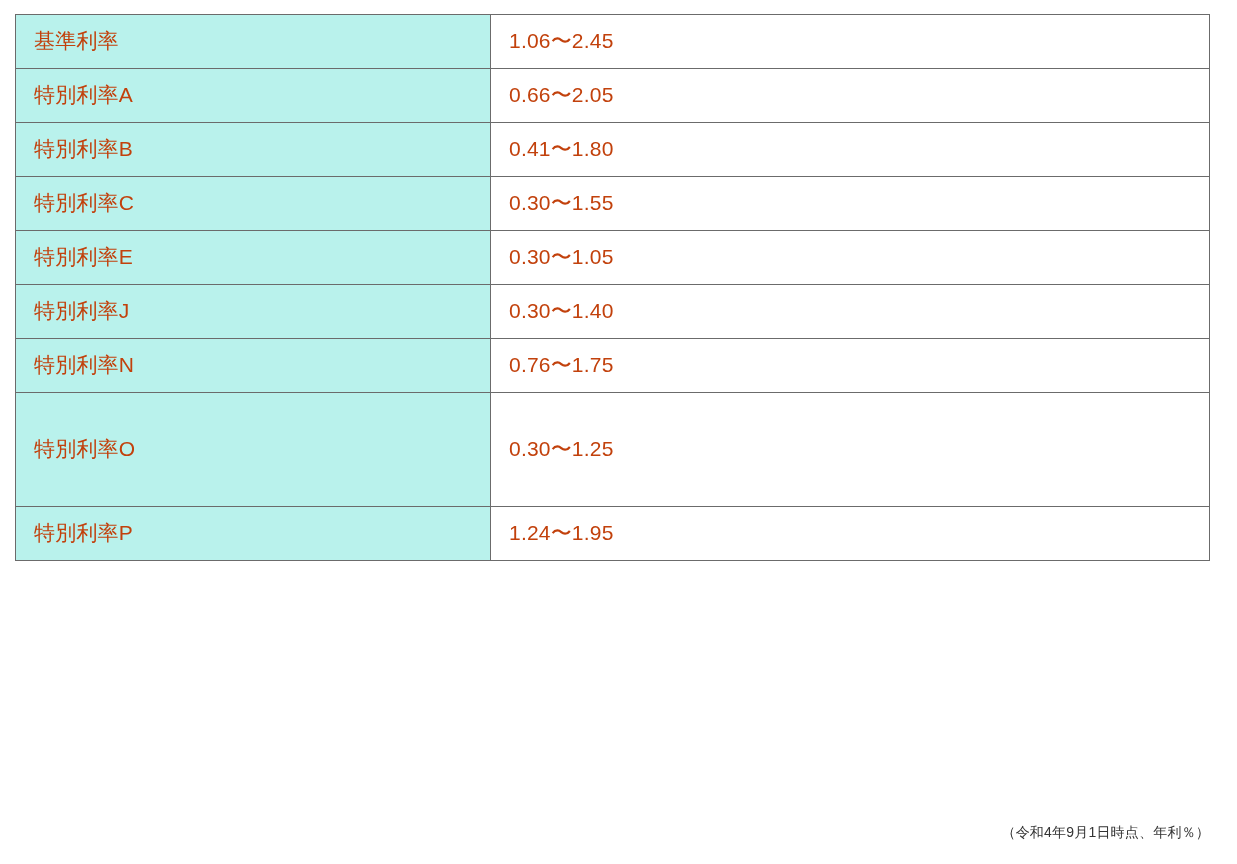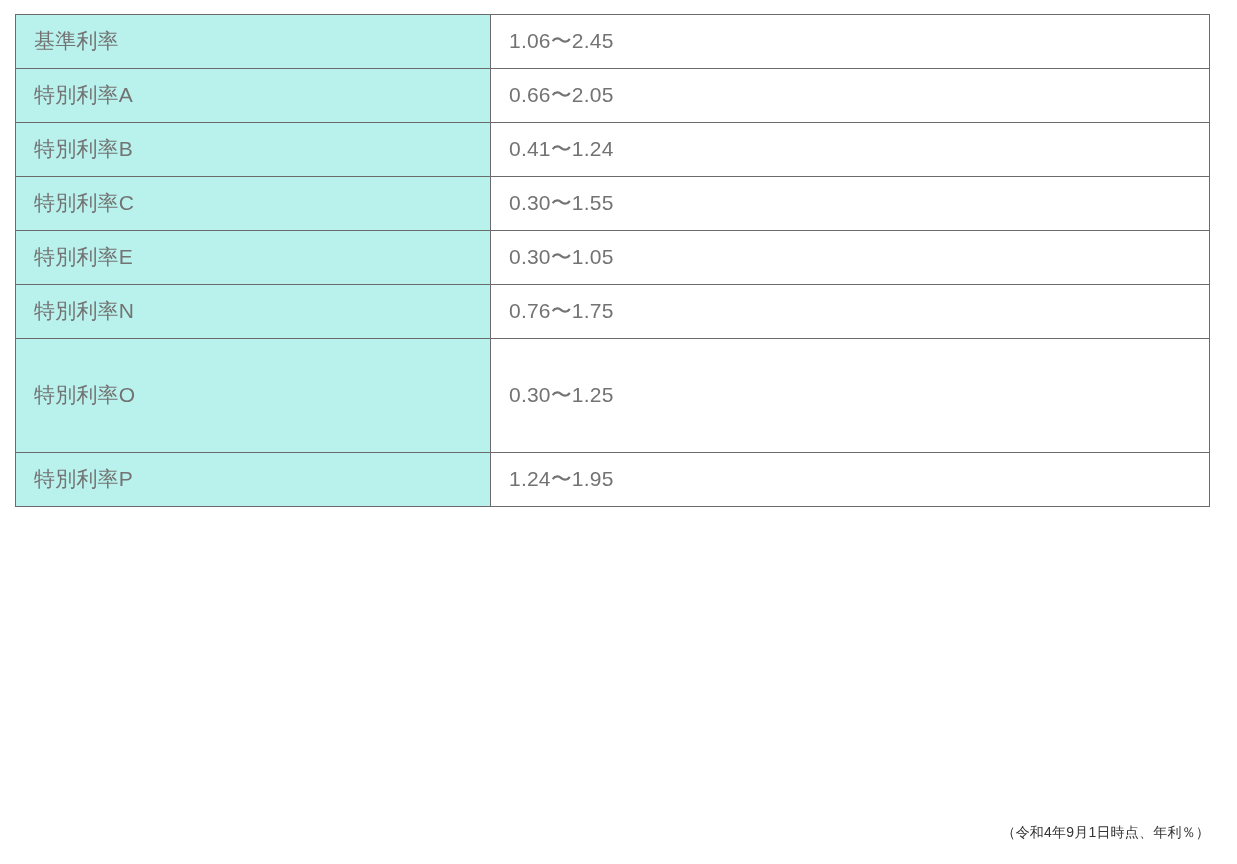--- a/index.html
+++ b/index.html
@@ -28,21 +28,21 @@
     width: 1195px;
     border-collapse: collapse;
     table-layout: fixed;
   }
 
   .rate-table td {
     border: 1px solid #6b6b6b;
     padding: 0 18px;
     font-size: 21px;
     line-height: 1.35;
-    color: #737373;
+    color: #c2410c;
     vertical-align: middle;
     letter-spacing: 0.2px;
   }
 
   .col-label {
     width: 438px;
     background: #b9f2ec;
   }
 
   .col-value {
@@ -78,29 +78,33 @@
         <tr class="row-standard">
           <td class="col-label">基準利率</td>
           <td class="col-value">1.06〜2.45</td>
         </tr>
         <tr class="row-standard">
           <td class="col-label">特別利率A</td>
           <td class="col-value">0.66〜2.05</td>
         </tr>
         <tr class="row-standard">
           <td class="col-label">特別利率B</td>
-          <td class="col-value">0.41〜1.24</td>
+          <td class="col-value">0.41〜1.80</td>
         </tr>
         <tr class="row-standard">
           <td class="col-label">特別利率C</td>
           <td class="col-value">0.30〜1.55</td>
         </tr>
         <tr class="row-standard">
           <td class="col-label">特別利率E</td>
           <td class="col-value">0.30〜1.05</td>
+        </tr>
+        <tr class="row-standard">
+          <td class="col-label">特別利率J</td>
+          <td class="col-value">0.30〜1.40</td>
         </tr>
         <tr class="row-standard">
           <td class="col-label">特別利率N</td>
           <td class="col-value">0.76〜1.75</td>
         </tr>
         <tr class="row-tall">
           <td class="col-label">特別利率O</td>
           <td class="col-value">0.30〜1.25</td>
         </tr>
         <tr class="row-standard">

